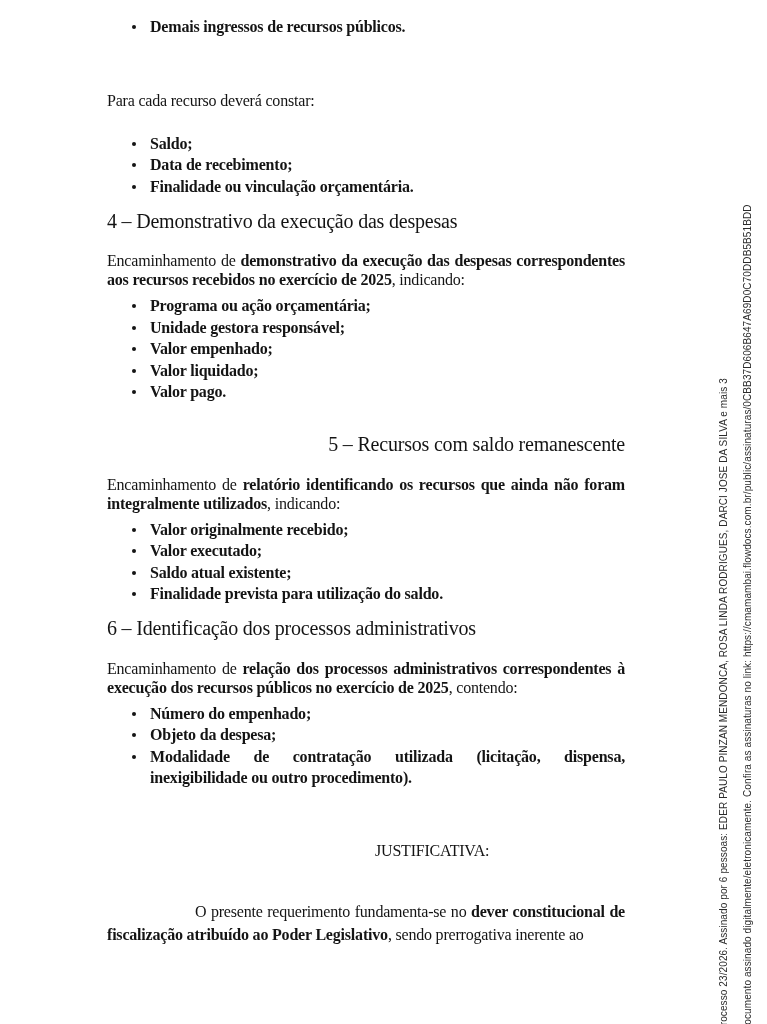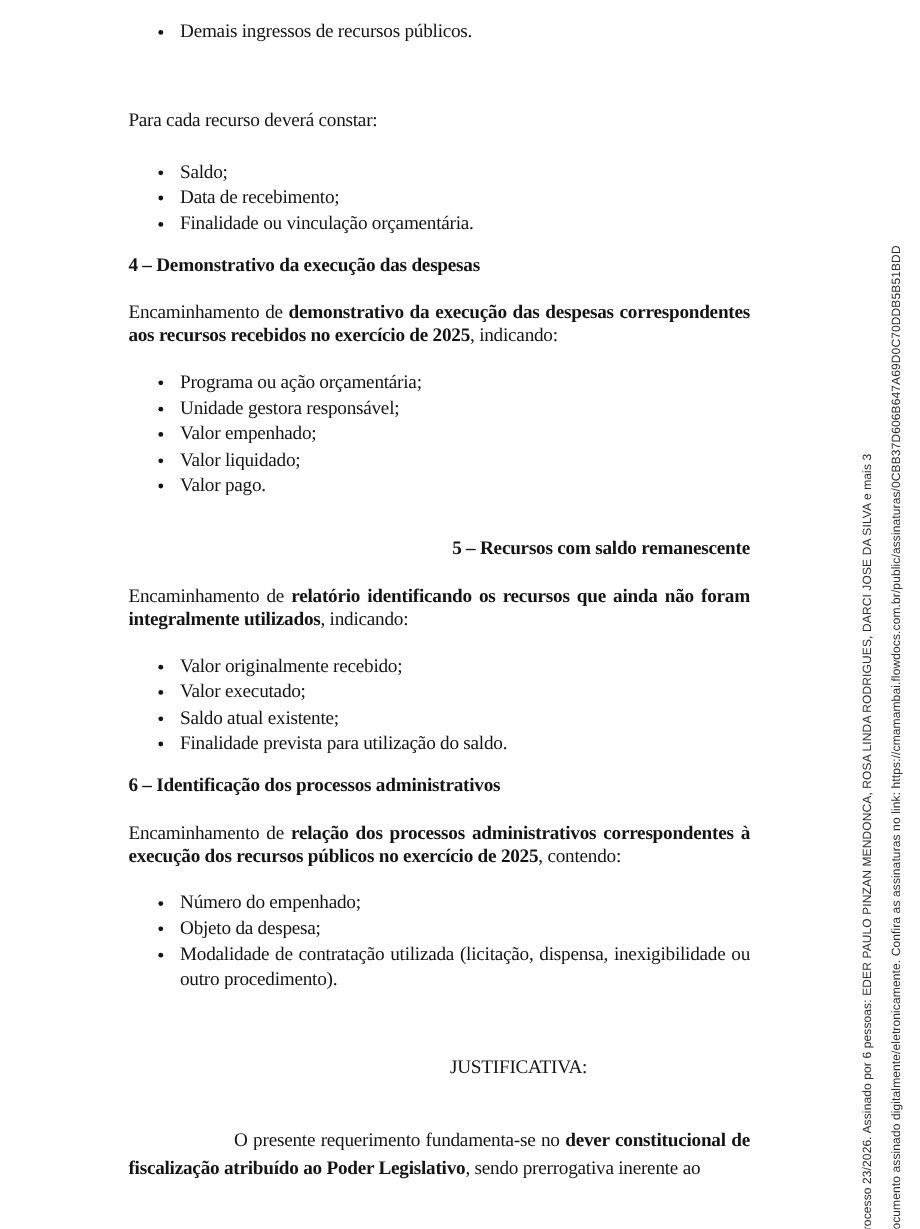--- a/index.html
+++ b/index.html
@@ -24,49 +24,50 @@
   p { margin: 0; }
   .bullets {
     list-style: none;
     margin: 0;
     padding: 0 0 0 43px;
   }
   .bullets li {
     position: relative;
     line-height: 21.5px;
     text-align: justify;
+    font-weight: bold;
   }
   .bullets li::before {
     content: "";
     position: absolute;
     left: -18px;
     top: 9px;
     width: 4px;
     height: 4px;
     border-radius: 50%;
     background: #141414;
   }
   .p-intro {
     margin-top: 52px;
     line-height: 21.5px;
   }
   .bullets.intro { margin-top: 21.5px; }
   .doc-section .sec-heading {
-    font-size: 16px;
-    font-weight: bold;
+    font-size: 20px;
+    font-weight: normal;
     margin: 13.5px 0 0 0;
     line-height: 21.5px;
   }
   #sections .doc-section:nth-child(2) .sec-heading { margin-top: 31.5px; text-align: right; }
   .sec-para {
     margin-top: 19px;
     line-height: 19px;
     text-align: justify;
   }
-  .doc-section .bullets { margin-top: 19px; }
+  .doc-section .bullets { margin-top: 6px; }
   .justificativa {
     margin: 51px 0 0 268px;
     line-height: 21.5px;
   }
   .closing {
     margin-top: 40px;
     line-height: 22.5px;
     text-align: justify;
     text-indent: 88px;
     font-family: Liberation Serif, serif;

